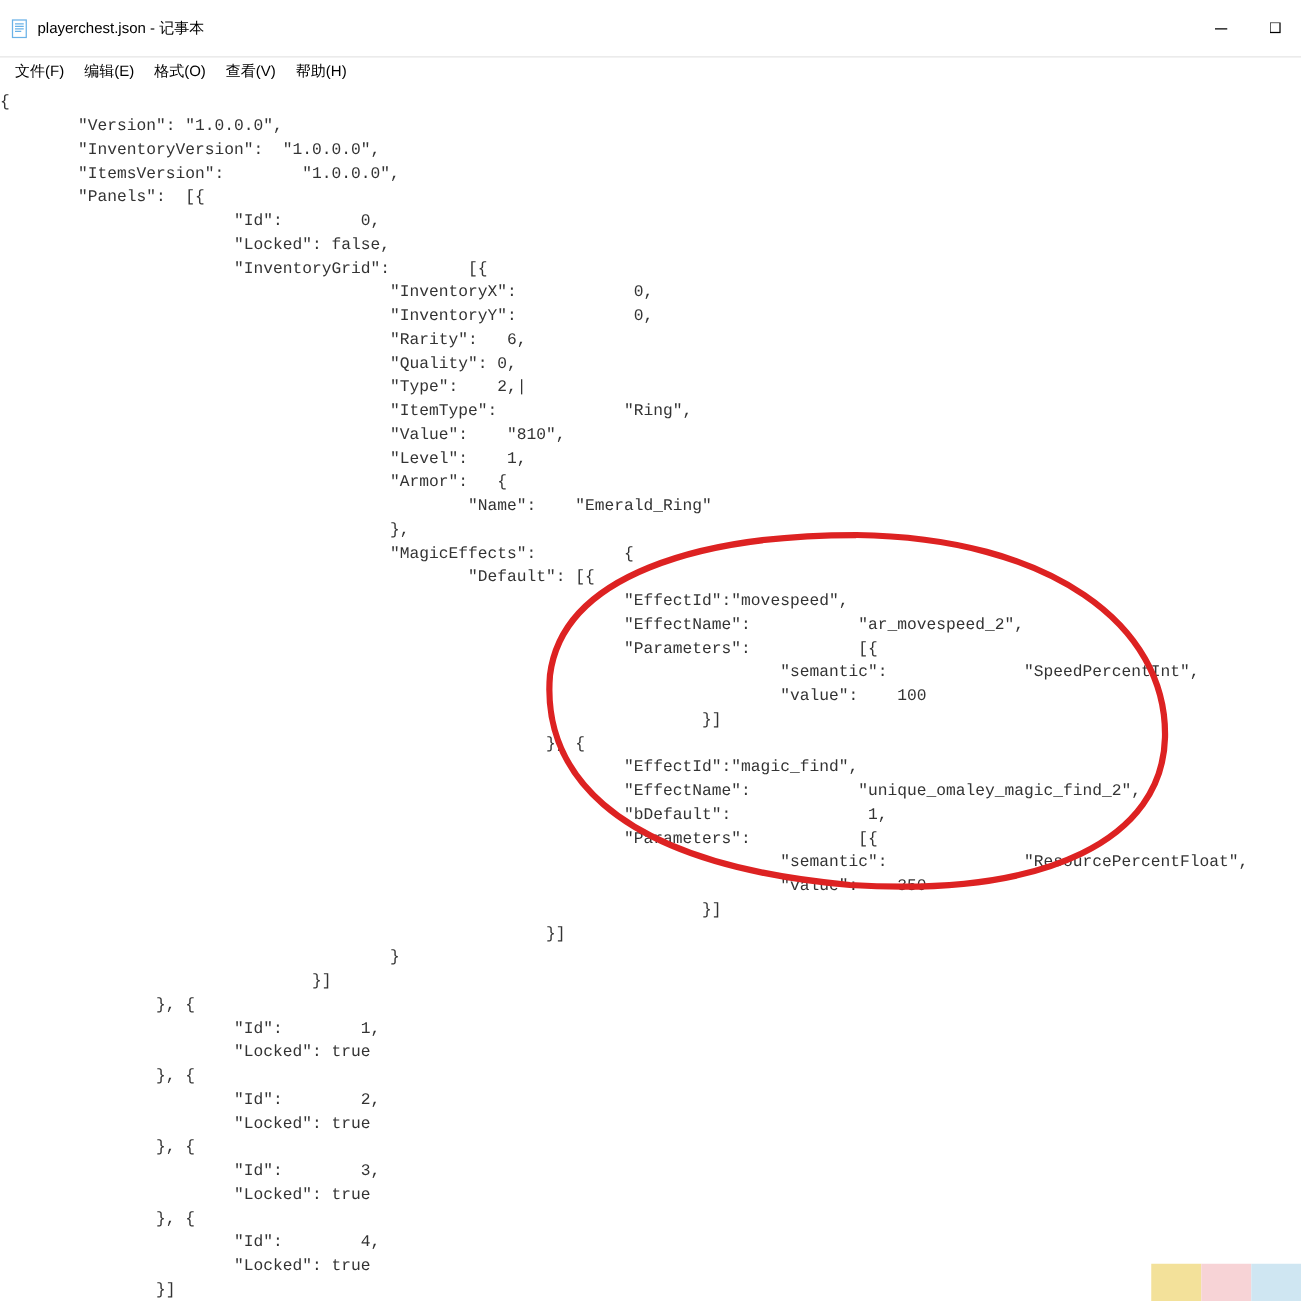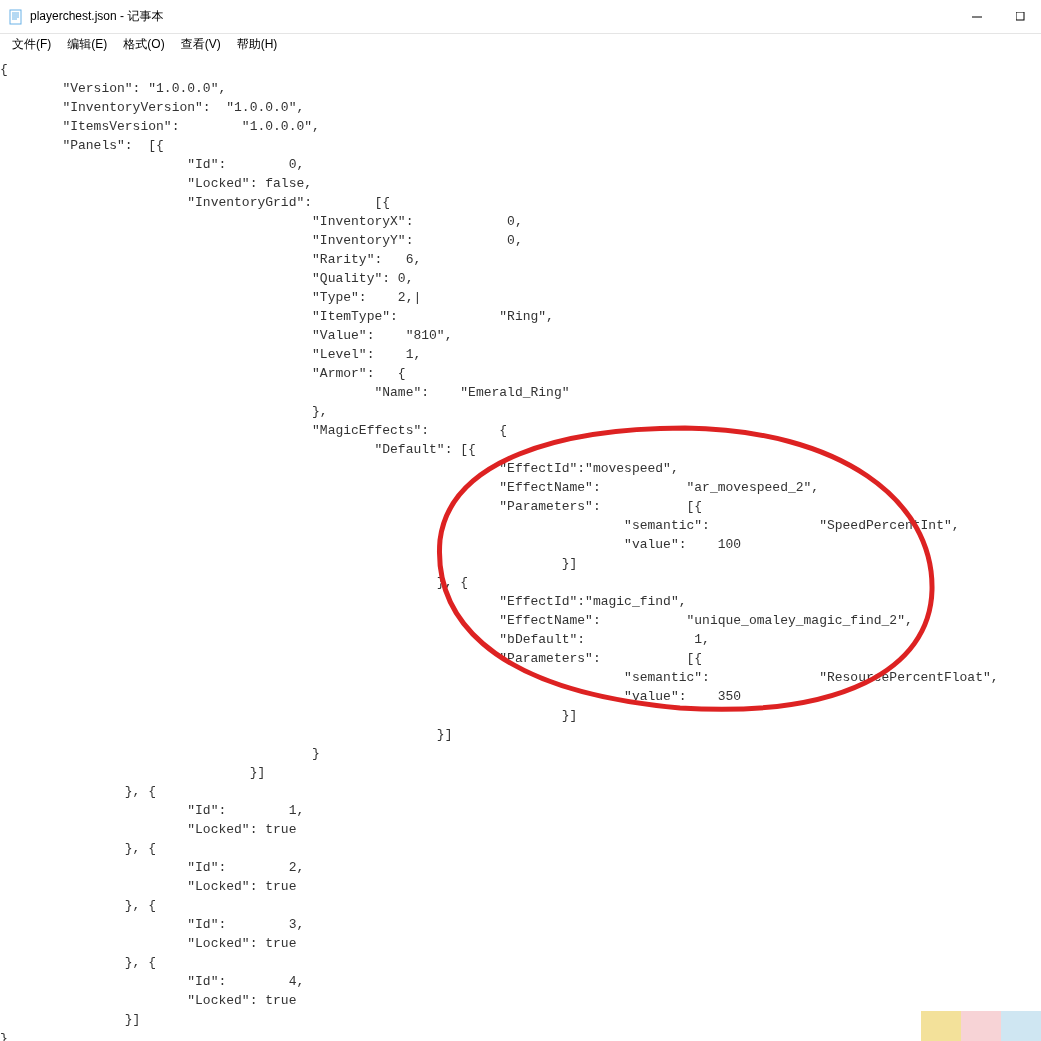--- a/index.html
+++ b/index.html
@@ -1,22 +1,22 @@
 <!DOCTYPE html>
 <html><head>
   <meta charset="utf-8">
   <style>
     *{box-sizing:border-box;margin:0;padding:0;}
     body{font-family:"Microsoft YaHei",Tahoma,sans-serif;font-size:12px;background:#fff;color:#000;width:1041px;height:1041px;overflow:hidden;position:relative;}
-    .titlebar{height:34px;display:flex;align-items:center;padding:0 8px;border-bottom:1px solid #e5e5e5;}
+    .titlebar{height:46px;display:flex;align-items:center;padding:0 8px;border-bottom:1px solid #e5e5e5;}
     .tb-icon{width:16px;height:16px;margin-right:6px;flex-shrink:0;}
     .tb-title{font-size:12px;color:#000;flex:1;}
     .tb-controls{display:flex;gap:20px;align-items:center;}
     .tb-btn{width:24px;height:24px;display:flex;align-items:center;justify-content:center;cursor:default;}
-    .menubar{height:22px;display:flex;padding:0 4px;}
+    .menubar{height:22px;display:flex;align-items:center;padding:0 4px;}
     .menu-item{padding:2px 8px;font-size:12px;cursor:default;}
     .content{font-family:Consolas,"Courier New",monospace;font-size:13px;line-height:19px;padding:4px 0;white-space:pre;color:#333;}
     .annot{position:absolute;pointer-events:none;}
     .strip{position:absolute;bottom:0;right:0;display:flex;}
     .strip div{width:40px;height:30px;}
   </style>
 </head>
 <body>
 
 <div class="titlebar">

